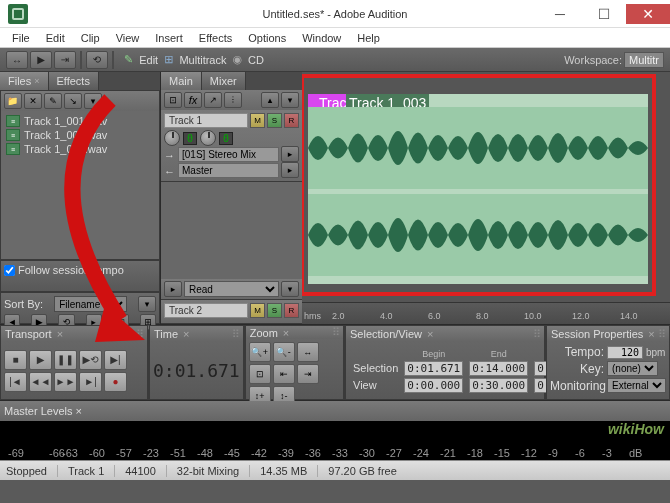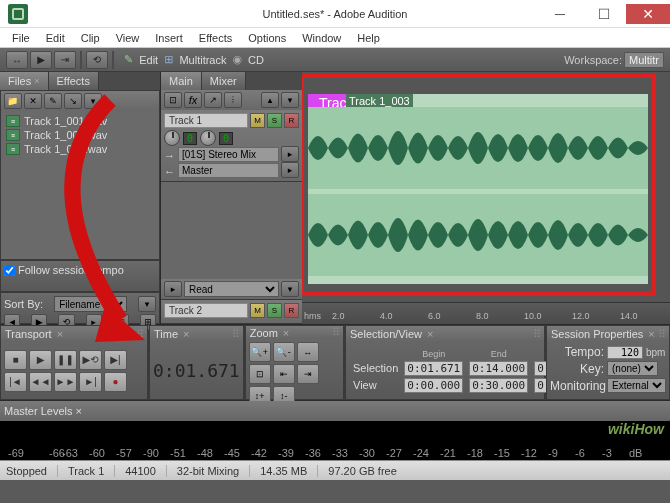--- a/index.html
+++ b/index.html
@@ -260,21 +260,21 @@
         <div class="sqbtn m">M</div>
         <div class="sqbtn s">S</div>
         <div class="sqbtn r">R</div>
       </div>
     </div>
   </div>
 
   <div class="trackarea">
     <div class="wavebg" style="left:6px;top:22px;width:340px;height:190px">
       <div style="position:absolute;top:0;left:0;padding:1px 11px;background:#d946ef;color:#fff;font-size:14px">Track</div>
-      <div style="position:absolute;top:0;left:38px;padding:1px 3px;background:#4a7a5a;color:#fff;font-size:11px">Track 1_003</div>
+      <div style="position:absolute;top:0;left:38px;padding:1px 3px;background:#4a7a5a;color:#fff;font-size:14px">Track 1_003</div>
       <svg width="340" height="190" style="position:absolute">
         <rect x="0" y="13" width="340" height="82" fill="#9acaa8"></rect>
         <rect x="0" y="100" width="340" height="82" fill="#9acaa8"></rect>
         <path d="M0,54 Q10,30 20,54 Q30,75 40,54 Q50,25 60,54 Q70,80 80,54 Q90,20 100,54 Q110,85 120,54 Q130,28 140,54 Q150,78 160,54 Q170,22 180,54 Q190,82 200,54 Q210,26 220,54 Q230,80 240,54 Q250,24 260,54 Q270,78 280,54 Q290,30 300,54 Q310,75 320,54 Q330,40 340,54 L340,54 Q330,68 320,54 Q310,33 300,54 Q290,78 280,54 Q270,30 260,54 Q250,84 240,54 Q230,28 220,54 Q210,82 200,54 Q190,26 180,54 Q170,86 160,54 Q150,30 140,54 Q130,80 120,54 Q110,23 100,54 Q90,88 80,54 Q70,28 60,54 Q50,83 40,54 Q30,33 20,54 Q10,78 0,54 Z" fill="#2a6a4a"></path>
         <path d="M0,141 Q10,117 20,141 Q30,162 40,141 Q50,112 60,141 Q70,167 80,141 Q90,107 100,141 Q110,172 120,141 Q130,115 140,141 Q150,165 160,141 Q170,109 180,141 Q190,169 200,141 Q210,113 220,141 Q230,167 240,141 Q250,111 260,141 Q270,165 280,141 Q290,117 300,141 Q310,162 320,141 Q330,127 340,141 L340,141 Q330,155 320,141 Q310,120 300,141 Q290,165 280,141 Q270,117 260,141 Q250,171 240,141 Q230,115 220,141 Q210,169 200,141 Q190,113 180,141 Q170,173 160,141 Q150,117 140,141 Q130,167 120,141 Q110,110 100,141 Q90,175 80,141 Q70,115 60,141 Q50,170 40,141 Q30,120 20,141 Q10,165 0,141 Z" fill="#2a6a4a"></path>
       </svg>
     </div>
     <div class="redbox" style="left:-2px;top:2px;width:356px;height:222px"></div>
     <div class="ruler">
       <span class="lbl" style="left:2px">hms</span>
@@ -396,21 +396,21 @@
       <span>Master Levels</span>
       <span class="x">×</span>
     </div>
   <div class="meter">
     <div class="scale" id="level-scale">
         <span style="left: 8px;">-69</span>
         <span style="left: 49px;">-66</span>
         <span style="left: 62px;">-63</span>
         <span style="left: 89px;">-60</span>
         <span style="left: 116px;">-57</span>
-        <span style="left: 143px;">-90</span>
+        <span style="left: 143px;">-23</span>
         <span style="left: 170px;">-51</span>
         <span style="left: 197px; text-align: center;">-48</span>
         <span style="left: 224px;">-45</span>
         <span style="left: 251px;">-42</span>
         <span style="left: 278px;">-39</span>
         <span style="left: 305px;">-36</span>
         <span style="left: 332px;">-33</span>
         <span style="left: 359px;">-30</span>
         <span style="left: 386px;">-27</span>
         <span style="left: 413px;">-24</span>

